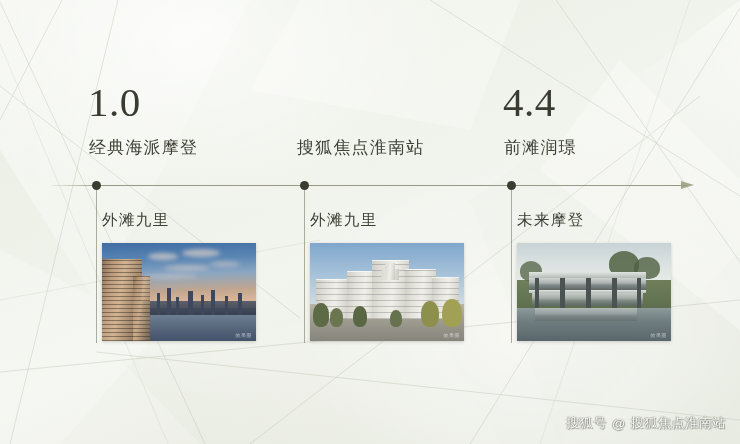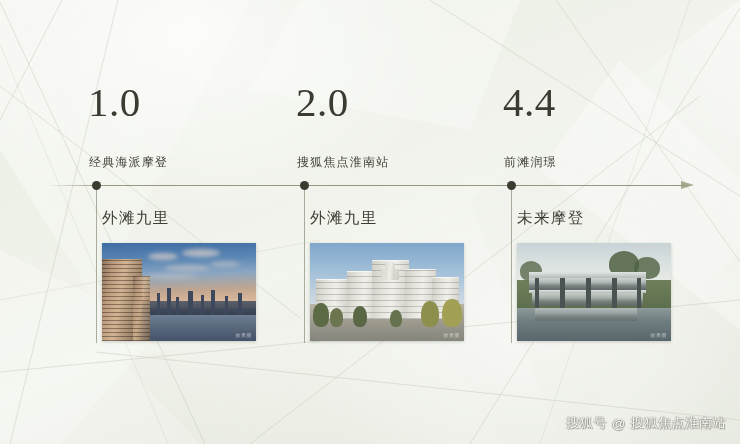--- a/index.html
+++ b/index.html
@@ -78,24 +78,24 @@
     top: 82px;
     left: 0;
     font-family: "Liberation Serif", "DejaVu Serif", serif;
     font-size: 41px;
     line-height: 1;
     letter-spacing: 0.5px;
     color: #3a3c32;
   }
   .era-sub {
     position: absolute;
-    top: 156px;
+    top: 139px;
     left: 1px;
     font-family: "Liberation Serif", "DejaVu Serif", serif;
-    font-size: 12px;
+    font-size: 17px;
     line-height: 1;
     letter-spacing: 1.2px;
     color: #3f4136;
     white-space: nowrap;
   }
 
   .node-dot {
     position: absolute;
     top: 181px;
     left: 4px;
@@ -110,21 +110,21 @@
     left: 8px;
     width: 1px;
     height: 153px;
     background: rgba(125,127,107,0.62);
   }
 
   .proj-name {
     position: absolute;
     top: 212px;
     left: 14px;
-    font-family: Liberation Mono, monospace;
+    font-family: Liberation Sans, sans-serif;
     font-size: 15.5px;
     line-height: 1;
     letter-spacing: 1.4px;
     color: #3d3f34;
     white-space: nowrap;
   }
 
   
   .photo {
     position: absolute;
@@ -335,21 +335,20 @@
         <div class="p1-spike" style="left:88%;width:4px;height:22px;"></div>
         <div class="p1-water"></div>
         <div class="p1-tower"></div>
         <div class="p1-tower" style="left:20%;top:34%;width:11%;height:66%;opacity:.85;"></div>
       </div>
       <span class="wm">效果图</span>
     </div>
   </div>
 
   <div class="col col-2">
-    <div class="era-num">2.0</div>
     <div class="era-sub">搜狐焦点淮南站</div>
     <div class="node-dot"></div>
     <div class="node-stem"></div>
     <div class="proj-name">外滩九里</div>
 
     <div class="photo">
       <div class="scene">
         <div class="p2-sky"></div>
         <div class="p2-ground"></div>
         <div class="p2-block" style="left:4%;width:22%;height:40%;"></div>

